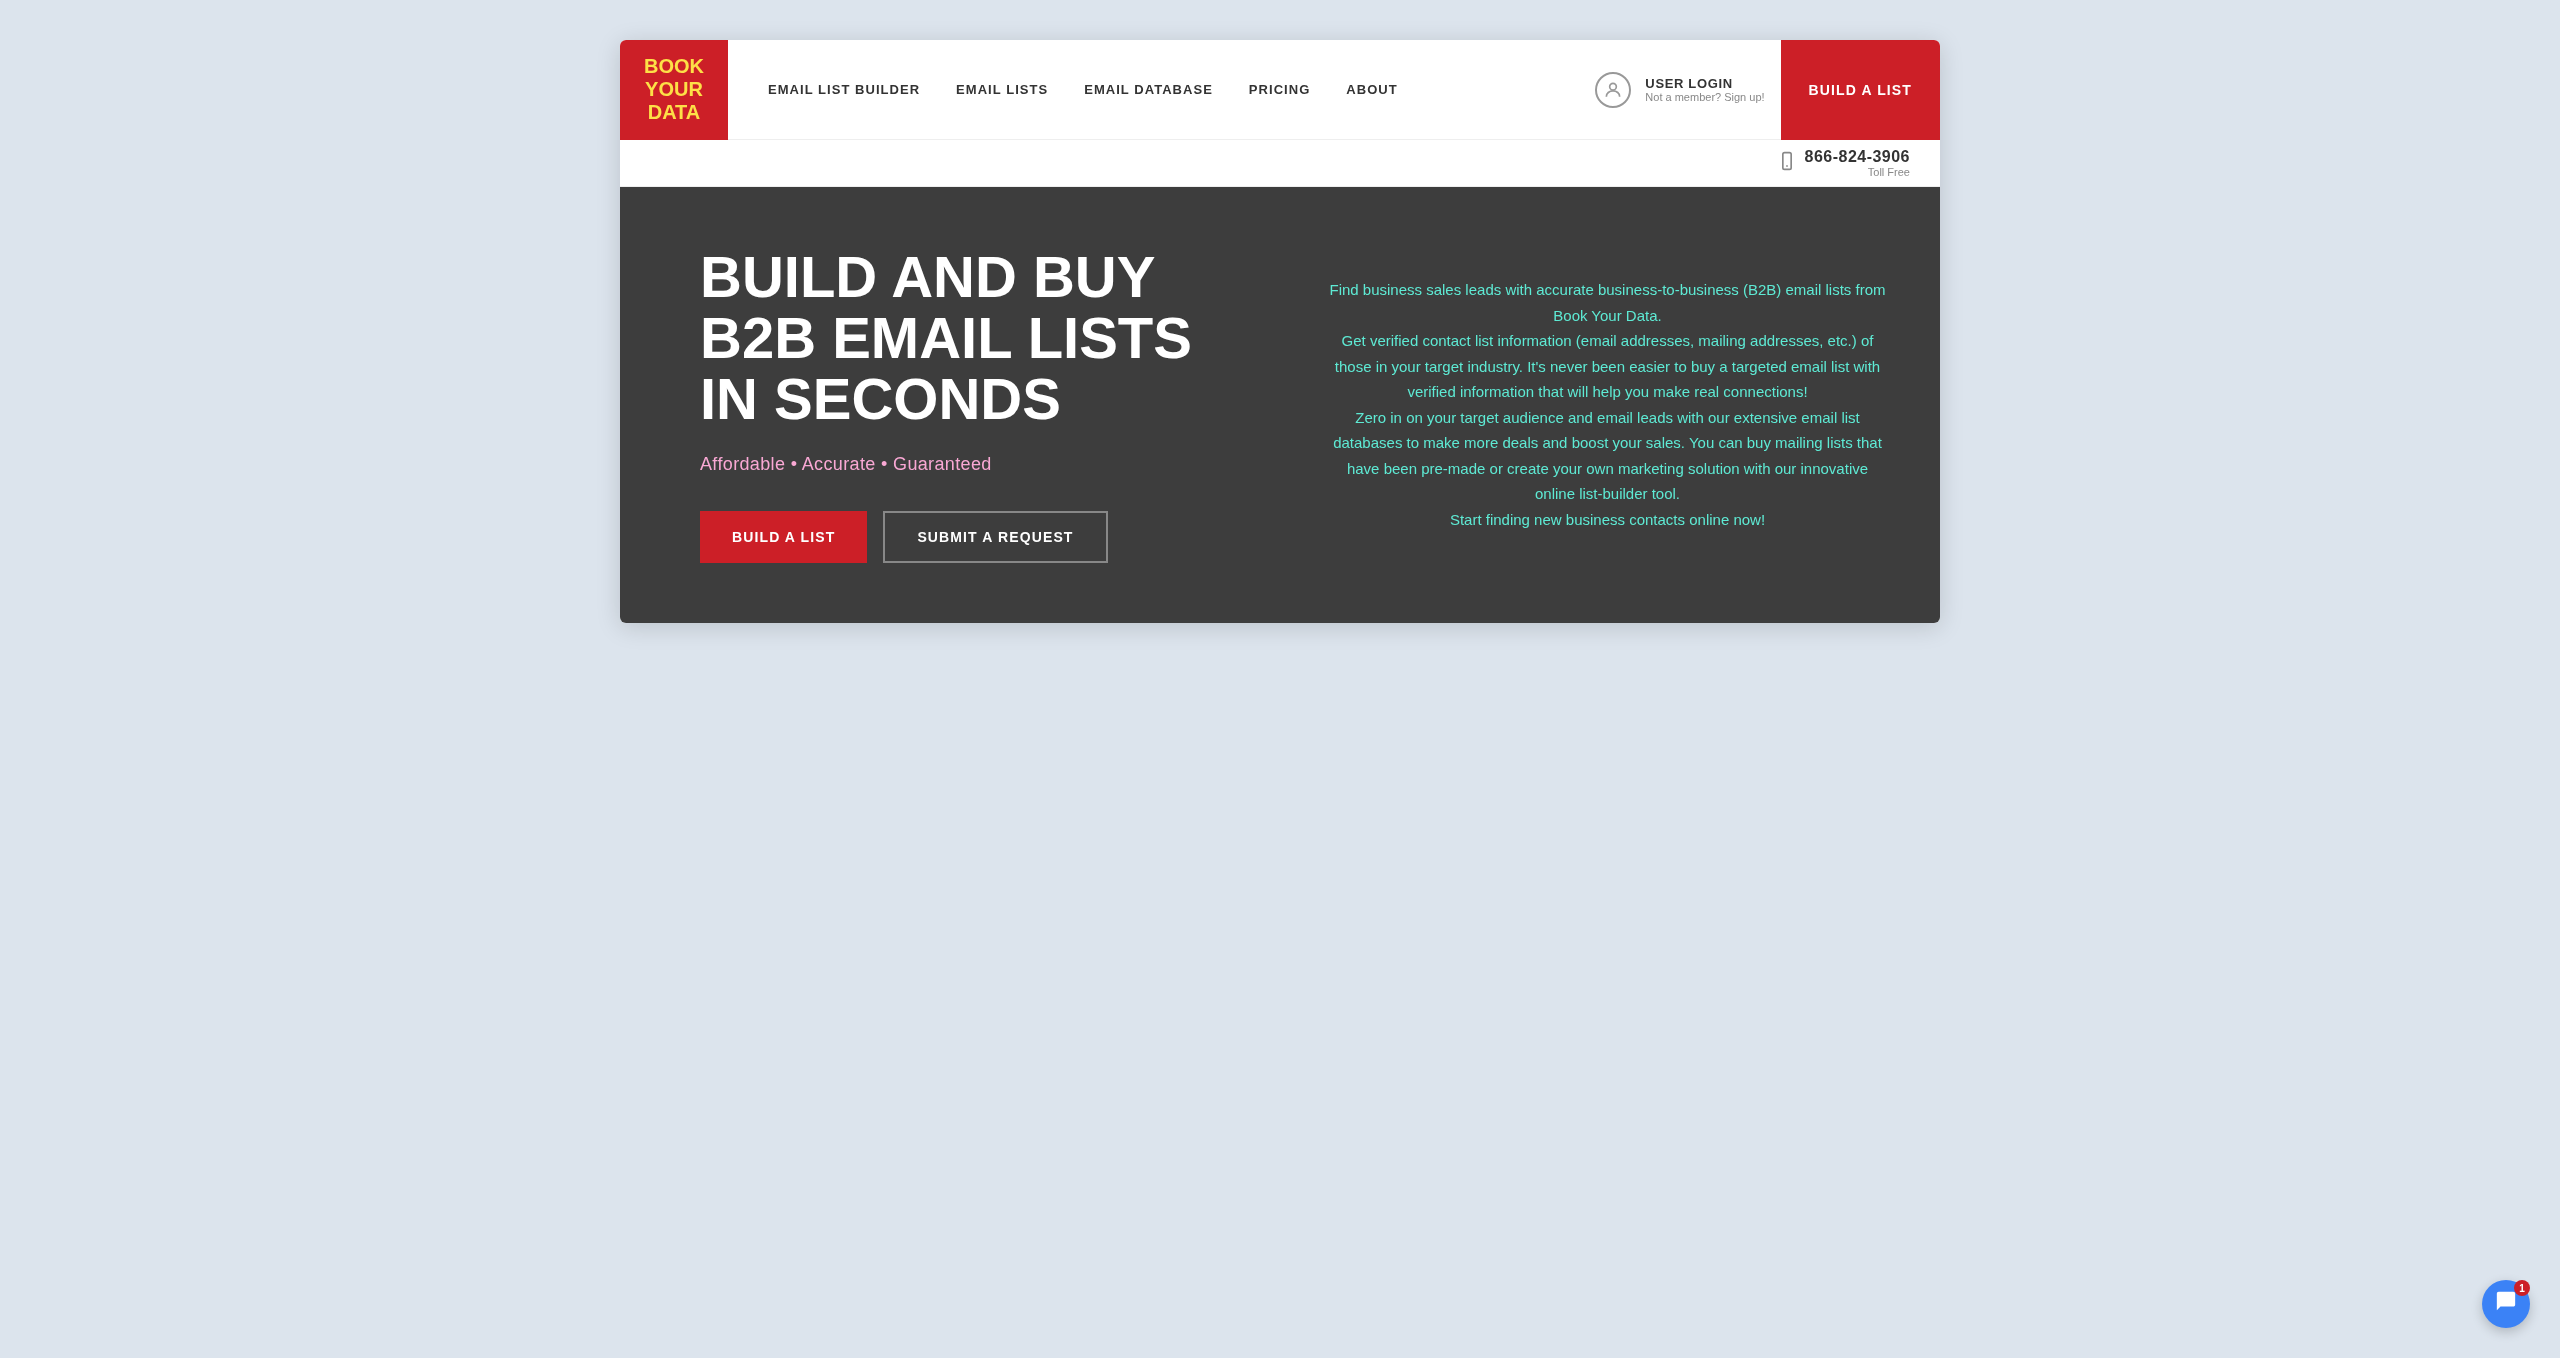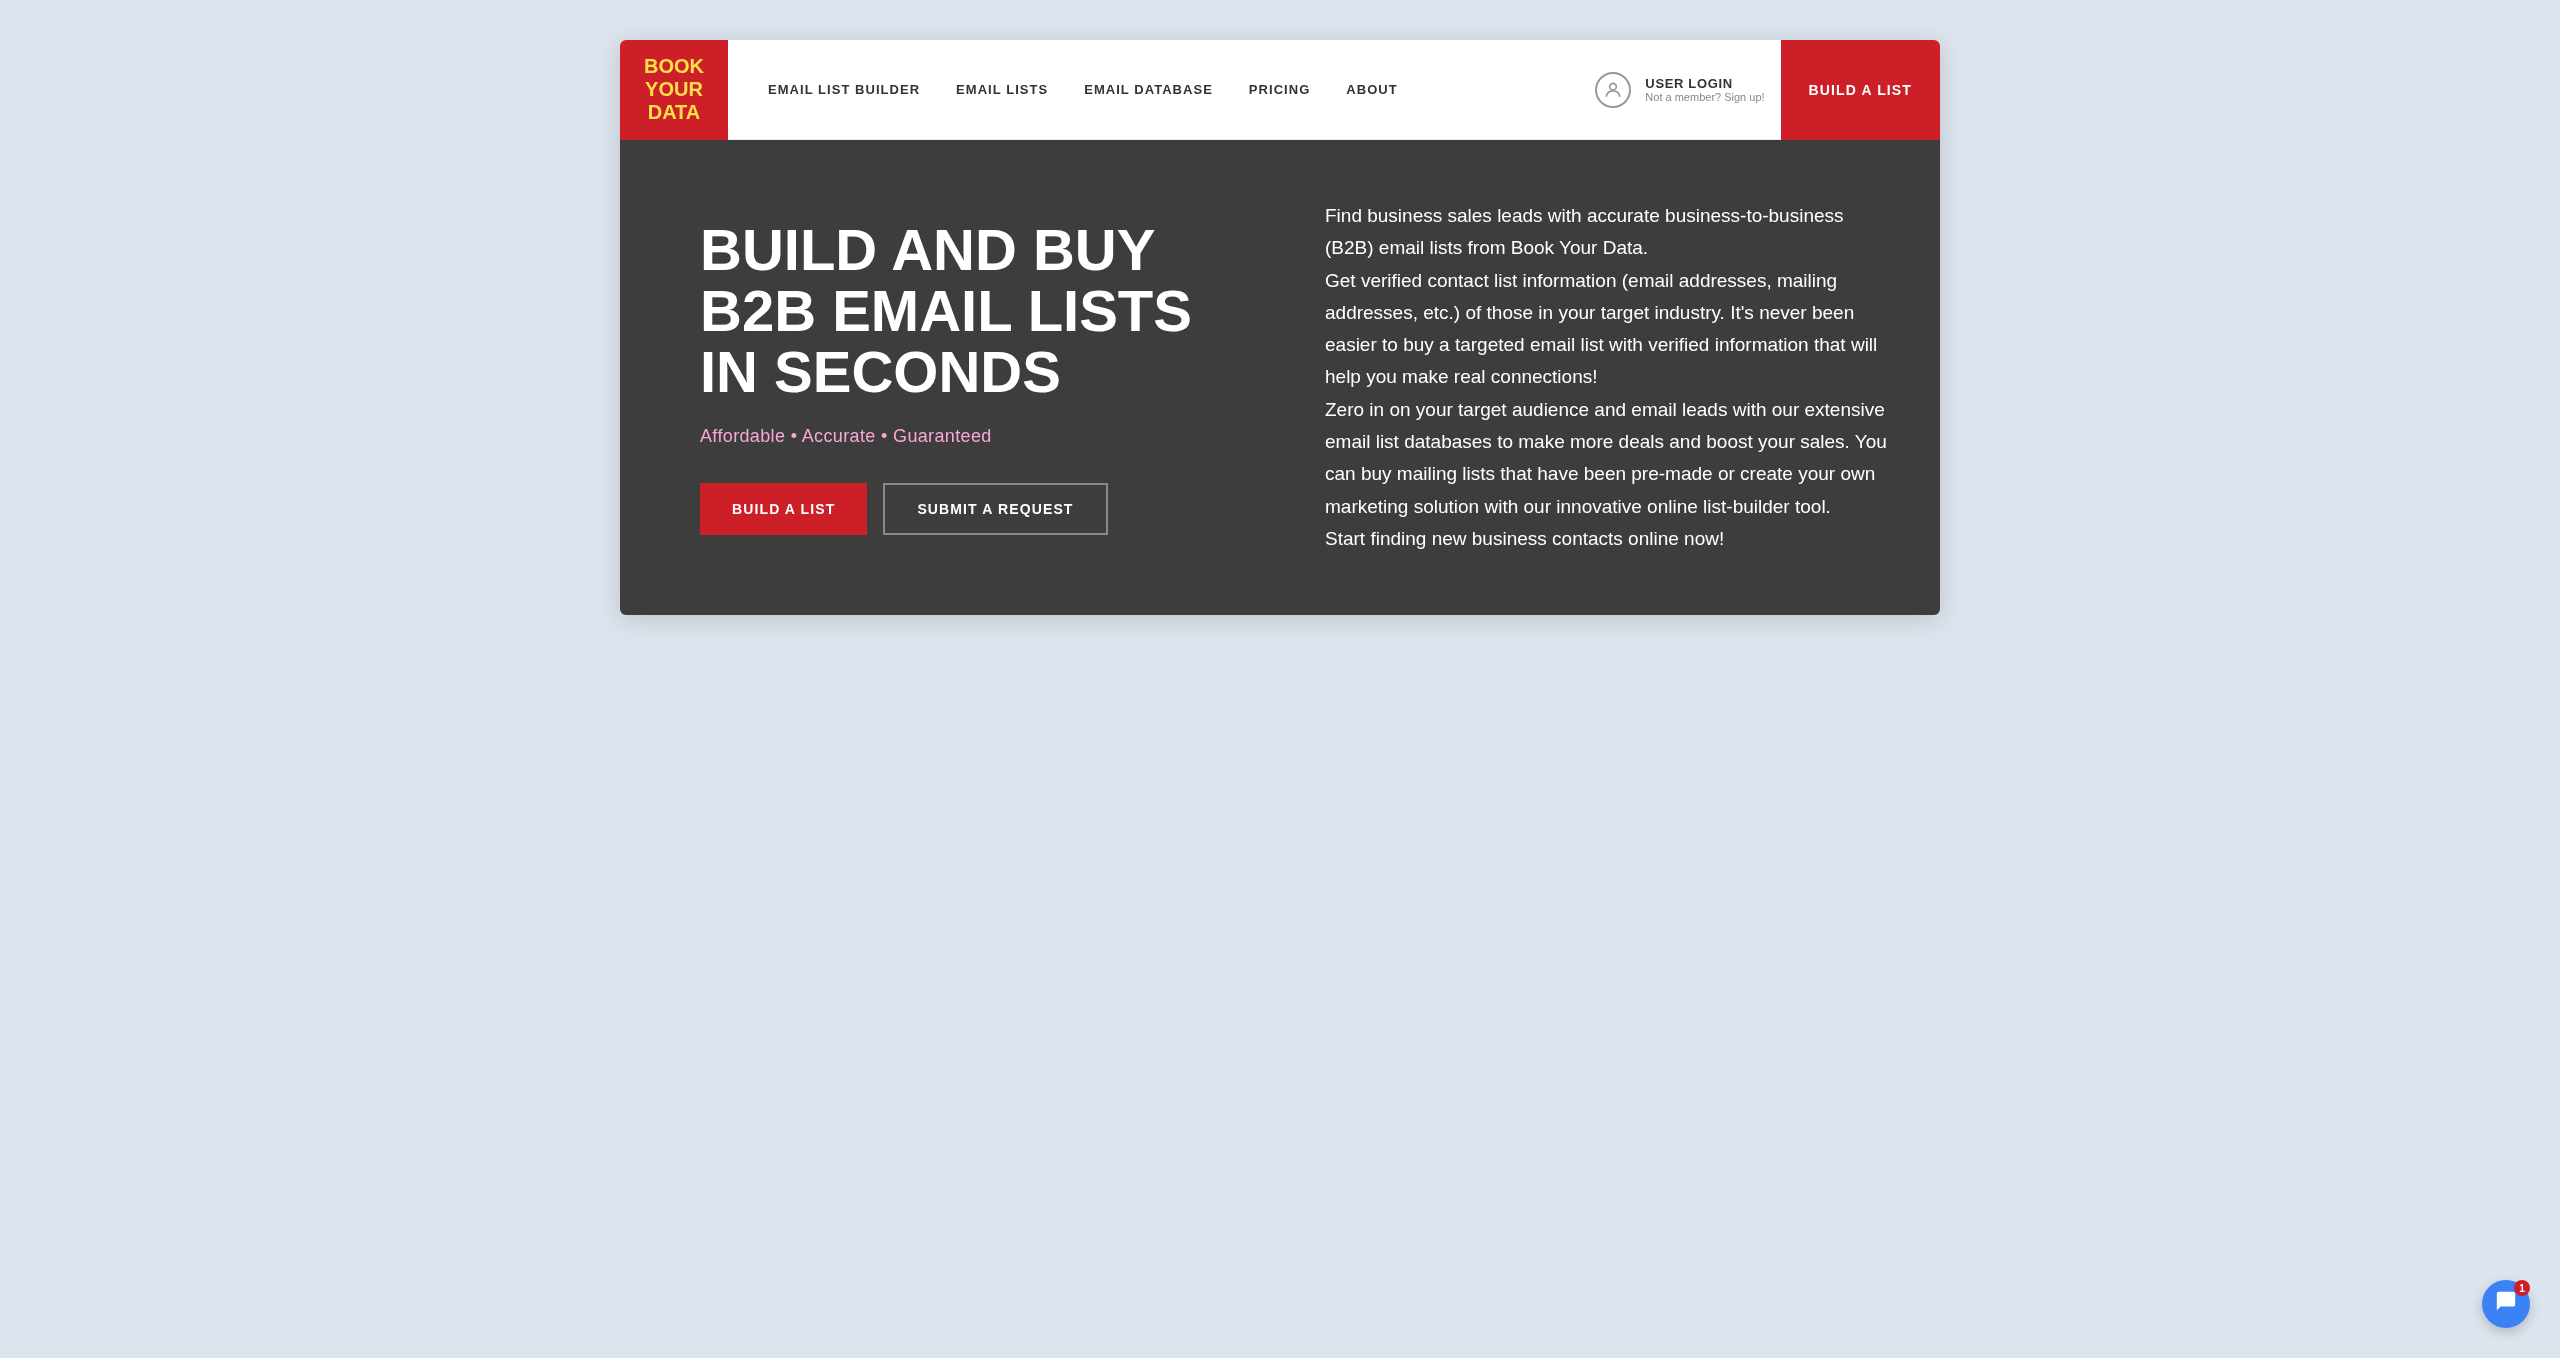--- a/index.html
+++ b/index.html
@@ -225,23 +225,24 @@
       letter-spacing: 0.08em;
       text-transform: uppercase;
       border: 2px solid #888;
       padding: 4px 32px;
       cursor: pointer;
     }
 
     .hero-right {
       flex: 1;
       min-width: 0;
-      color: #ffffff;
-      font-size: 19px;
+      color: #5eead4;
+      font-size: 15px;
       line-height: 1.7;
+      text-align: center;
     }
 
     
     .chat-btn {
       position: fixed;
       bottom: 30px;
       right: 30px;
       width: 48px;
       height: 48px;
       background: #3b82f6;
@@ -306,20 +307,32 @@
         </div>
         <div class="user-login-text">
           <span class="user-login-title">USER LOGIN</span>
           <span class="user-login-sub">Not a member? Sign up!</span>
         </div>
       </div>
       <button class="build-list-btn">BUILD A LIST</button>
     </div>
   </nav>
 
+  <div class="phone-bar">
+    <span class="phone-icon">
+      <svg width="20" height="20" viewBox="0 0 24 24" fill="none" stroke="#888" stroke-width="2">
+        <rect x="7" y="2" width="10" height="20" rx="2"></rect>
+        <line x1="11" y1="18" x2="13" y2="18"></line>
+      </svg>
+    </span>
+    <div class="phone-info">
+      <span class="phone-number">866-824-3906</span>
+      <span class="phone-label">Toll Free</span>
+    </div>
+  </div>
 
   <section class="hero">
     <div class="hero-left">
       <h1 class="hero-title">BUILD AND BUY<br>B2B EMAIL LISTS<br>IN SECONDS</h1>
       <p class="hero-tagline">Affordable  •  Accurate  •  Guaranteed</p>
       <div class="hero-buttons">
         <button class="btn-build">BUILD A LIST</button>
         <button class="btn-submit">SUBMIT A REQUEST</button>
       </div>
     </div>

